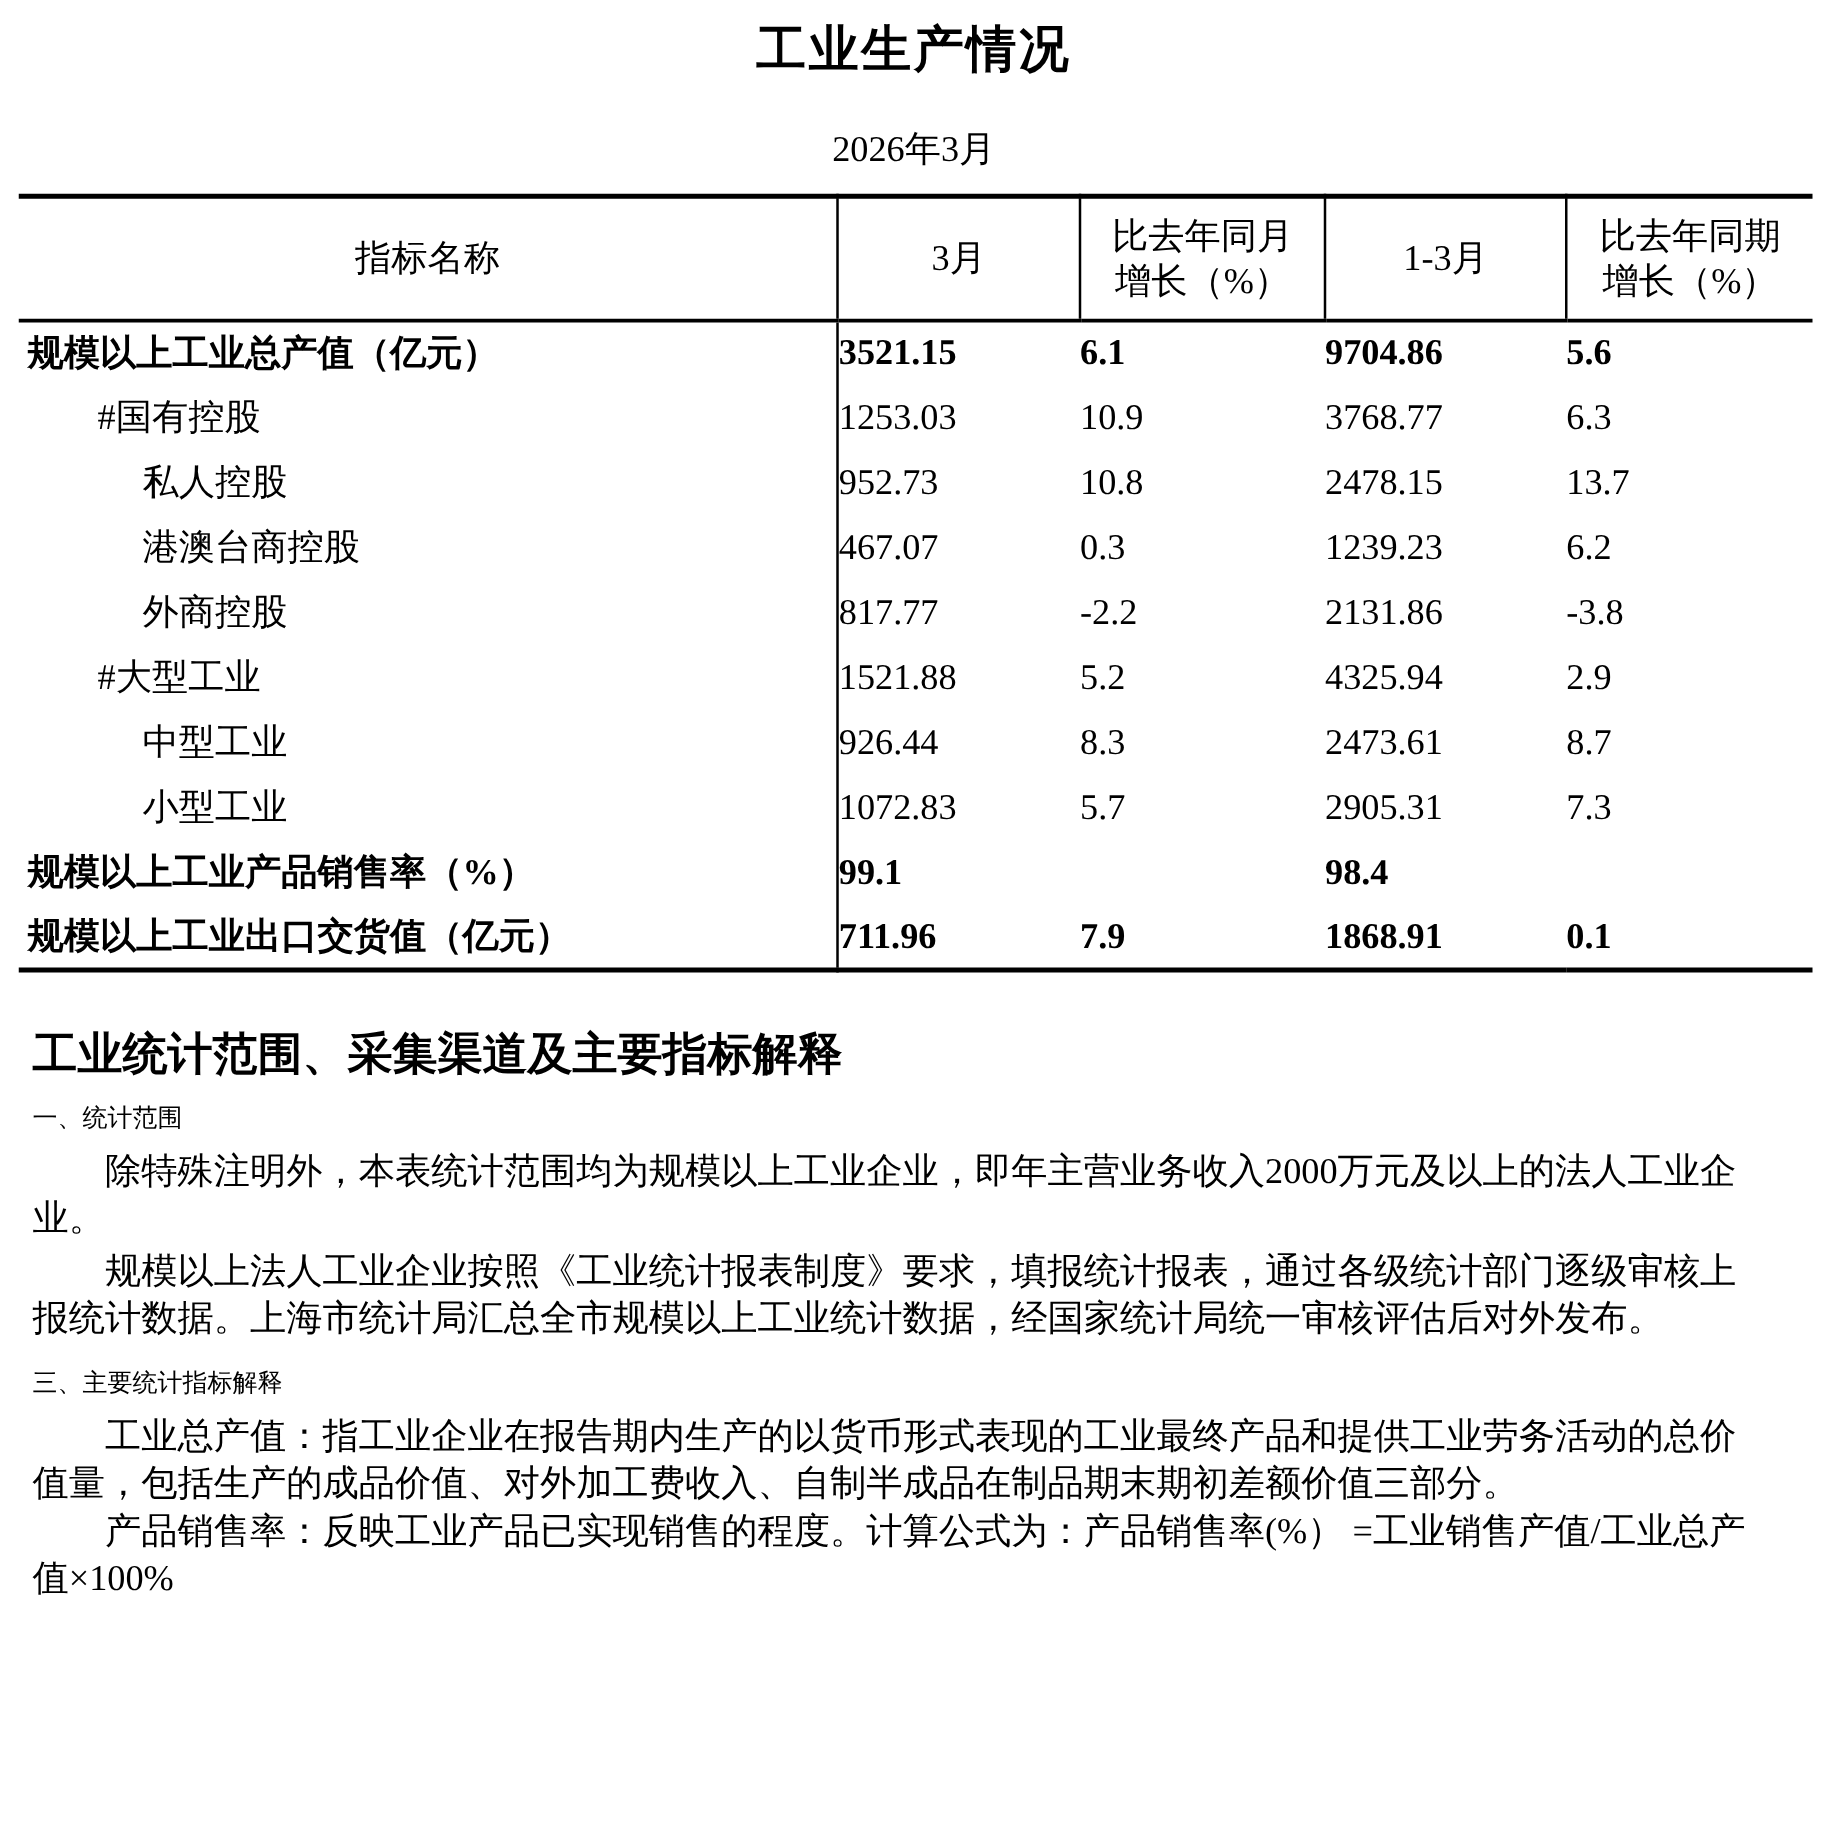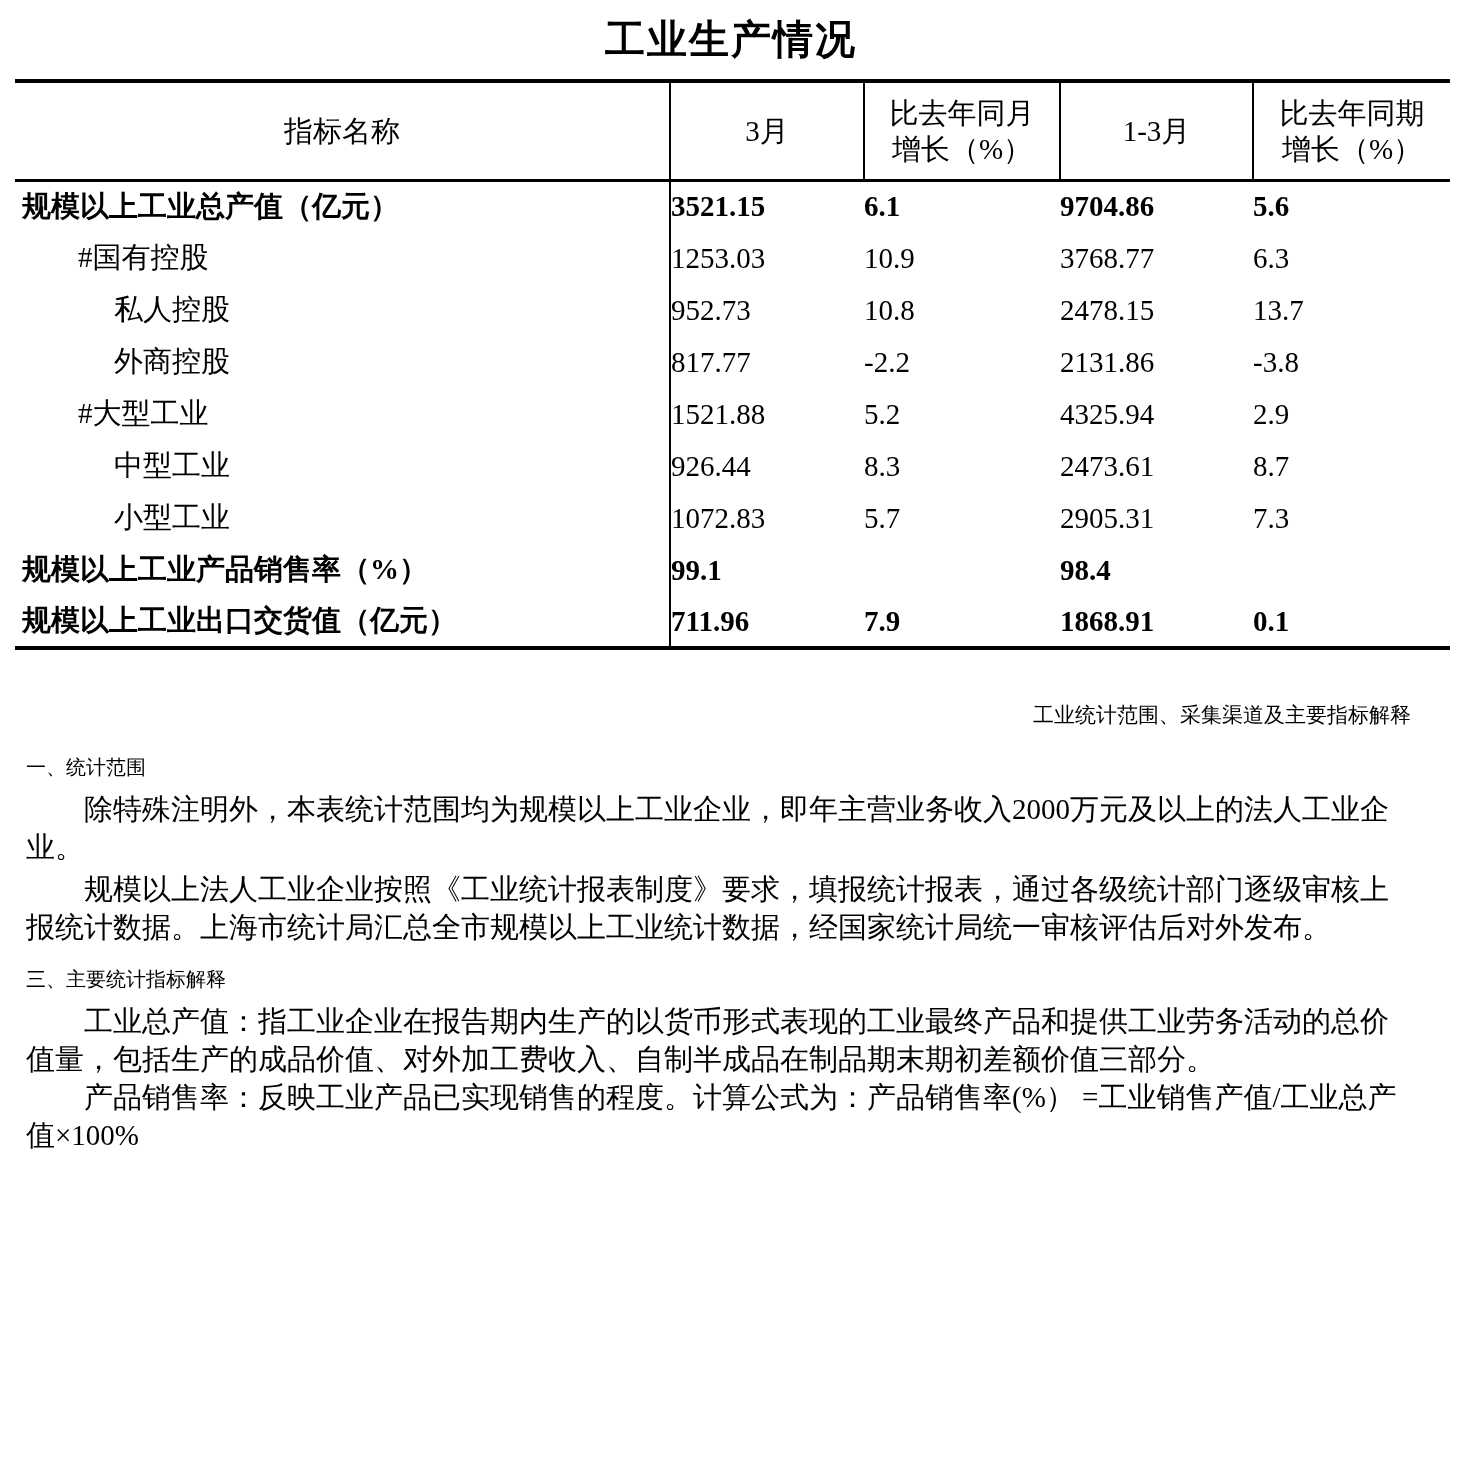--- a/index.html
+++ b/index.html
@@ -38,36 +38,37 @@
   }
   td.c-label { text-align:left; }
   td.c-num  { padding-right:16px; }
   .ind0 { padding-left:7px; }
   .ind1 { padding-left:63px; }
   .ind2 { padding-left:99px; }
   .b { font-weight:bold; }
 
   .notes { width:1385px; margin-left:26px; }
   .notes-heading {
-    margin-top:46px; text-align:right;
-    font-size:21px; line-height:38px; font-weight:normal;
+    margin-top:46px; text-align:left;
+    font-size:36px; line-height:38px; font-weight:bold;
   }
   .sec-title { margin-top:14px; font-size:20px; line-height:38px; }
   .para {
     margin-top:4px; font-size:29px; line-height:38px;
     text-indent:58px; text-align:left;
   }
   .para.flush { margin-top:0; }
 </style>
 </head>
 <body>
 
 <div class="page">
 
   <h1 class="doc-title">工业生产情况</h1>
+  <div class="doc-subtitle">2026年3月</div>
 
   <table class="stats">
     <colgroup>
       <col style="width:655px">
         <col style="width:194px">
         <col style="width:196px">
         <col style="width:193px">
         <col style="width:197px">
     </colgroup>
     <thead>
@@ -99,20 +100,27 @@
         <td class="c-num">10.9</td>
         <td class="c-num">3768.77</td>
         <td class="c-num">6.3</td>
       </tr>
       <tr>
         <td class="c-label c-first ind2">私人控股</td>
         <td class="c-num">952.73</td>
         <td class="c-num">10.8</td>
         <td class="c-num">2478.15</td>
         <td class="c-num">13.7</td>
+      </tr>
+      <tr>
+        <td class="c-label c-first ind2">港澳台商控股</td>
+        <td class="c-num">467.07</td>
+        <td class="c-num">0.3</td>
+        <td class="c-num">1239.23</td>
+        <td class="c-num">6.2</td>
       </tr>
       <tr>
         <td class="c-label c-first ind2">外商控股</td>
         <td class="c-num">817.77</td>
         <td class="c-num">-2.2</td>
         <td class="c-num">2131.86</td>
         <td class="c-num">-3.8</td>
       </tr>
       <tr>
         <td class="c-label c-first ind1">#大型工业</td>

